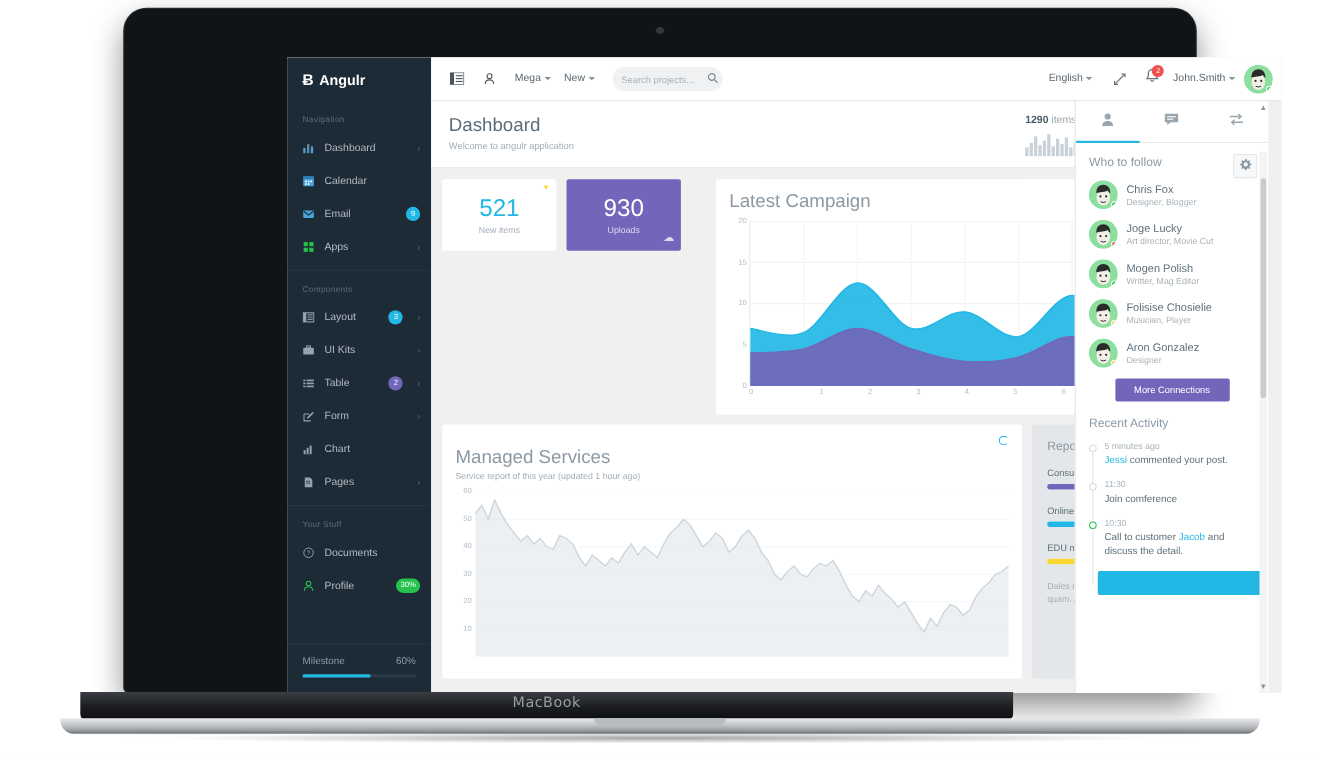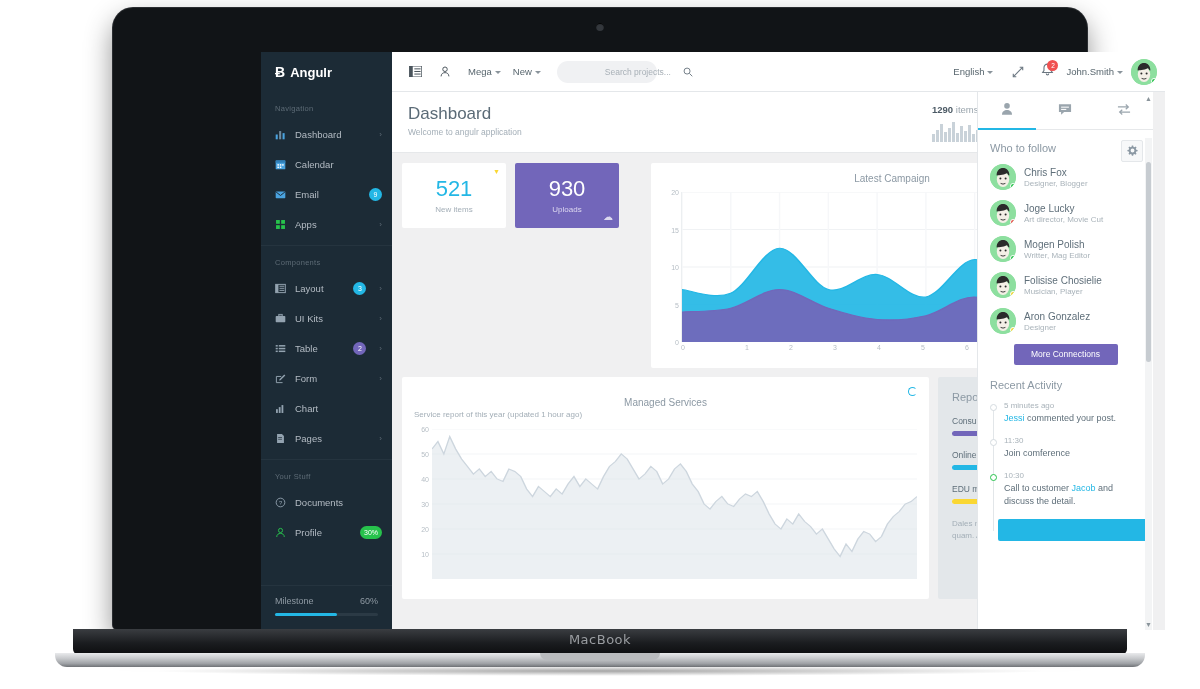--- a/index.html
+++ b/index.html
@@ -21,21 +21,21 @@
   .camera {
     position:absolute; left:50%; top:15px; margin-left:-4px;
     width:8px; height:8px; border-radius:50%;
     background:#34383d; box-shadow:inset 0 1px 1px #000;
   }
   .screen {
     position:absolute; left:148px; top:44px; width:904px; height:578px;
     background:#f0f0f1; overflow:hidden;
   }
   .base {
-    position:absolute; left:73px; top:629px; width:1054px; height:26px;
+    position:absolute; left:73px; top:629px; width:848px; height:26px;
     background:linear-gradient(#3a3d41 0%, #1a1c1f 55%, #0c0d0f 100%);
     border-radius:0 0 6px 6px;
   }
   .base-label {
     position:absolute; width:100%; top:3px; text-align:center;
     color:#9a9da1; font-size:13px; letter-spacing:.5px;
     font-family:"DejaVu Sans", sans-serif;
   }
   .foot {
     position:absolute; left:55px; top:653px; width:1090px; height:14px;
@@ -95,21 +95,21 @@
   }
   .tb-icon { width:22px; height:22px; display:flex; align-items:center; justify-content:center; color:#4a545c; cursor:pointer; }
   .tb-link { font-size:9.5px; color:#58666e; margin-left:12px; cursor:pointer; }
   .caret { display:inline-block; border-left:3px solid transparent; border-right:3px solid transparent; border-top:3.5px solid #8a949b; margin-left:3px; vertical-align:middle; }
   .search {
     margin-left:16px; width:100px; height:22px; background:#f0f1f3; border-radius:11px;
     display:flex; align-items:center; padding:0 8px; position:relative; flex:0 0 100px;
   }
   .search input {
     border:0; background:transparent; outline:none; font-size:8.5px; color:#6a7680;
-    width:78px; font-family:"Liberation Sans", sans-serif;margin-left:40px;
+    width:78px; font-family:"Liberation Sans", sans-serif;
   }
   .search input::placeholder { color:#a8b0b7; }
   .spacer { flex:1; }
   .bell-wrap { position:relative; margin-left:12px; }
   .bell-badge {
     position:absolute; right:-4px; top:-3px; background:#f05050; color:#fff;
     font-size:6.5px; min-width:11px; height:11px; line-height:11px; border-radius:6px; text-align:center;
   }
   .avatar-top {
     width:26px; height:26px; border-radius:50%; margin-left:8px; position:relative;
@@ -160,21 +160,21 @@
 
   .revenue { height:62px; background:#e3e7ea; border-radius:2px; display:flex; align-items:center; }
   .rev-left { width:60px; height:62px; display:flex; align-items:center; justify-content:center; }
   .pie { width:32px; height:32px; border-radius:50%; background:conic-gradient(#fff 0 38%, #fad733 38% 100%); }
   .rev-right { flex:1; text-align:center; }
   .rev-num { font-size:22px; color:#6b7a8c; font-weight:300; }
   .rev-cap { font-size:8px; color:#9aa5ad; margin-top:3px; }
 
   
   .campaign { flex:1; background:#fff; border-radius:2px; padding:10px 12px 6px; position:relative; }
-  .card-title { font-size:10px; color:#8c99a4;text-align:center; }
+  .card-title { font-size:17px; color:#8c99a4; }
   .toggle {
     position:absolute; right:12px; top:9px; width:26px; height:14px;
     background:#fad733; border-radius:8px;
   }
   .toggle i { position:absolute; right:1px; top:1px; width:12px; height:12px; border-radius:50%; background:#fff; }
   .chart-wrap { position:relative; margin-top:8px; height:170px; }
   .y-ax { position:absolute; left:0; top:0; width:16px; height:150px; }
   .y-ax span { position:absolute; right:0; font-size:7px; color:#b6bec5; transform:translateY(-50%); }
   .plot { position:absolute; left:18px; top:0; right:0; height:150px; border-left:1px solid #eceff1; }
   .x-ax { position:absolute; left:18px; right:0; top:152px; display:flex; }

